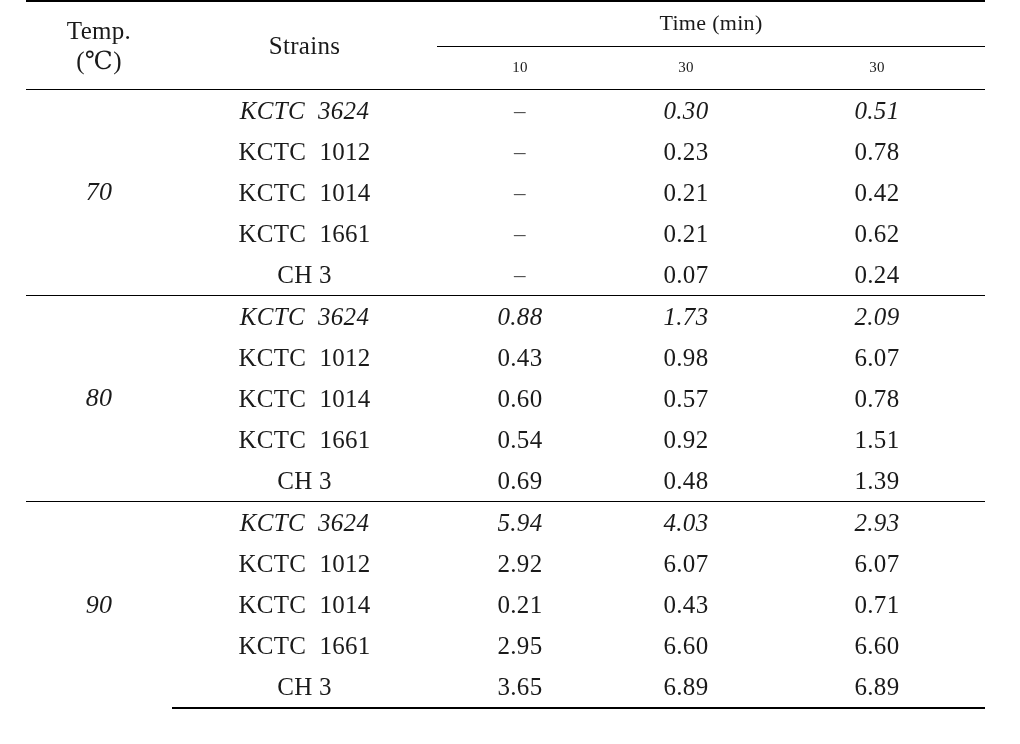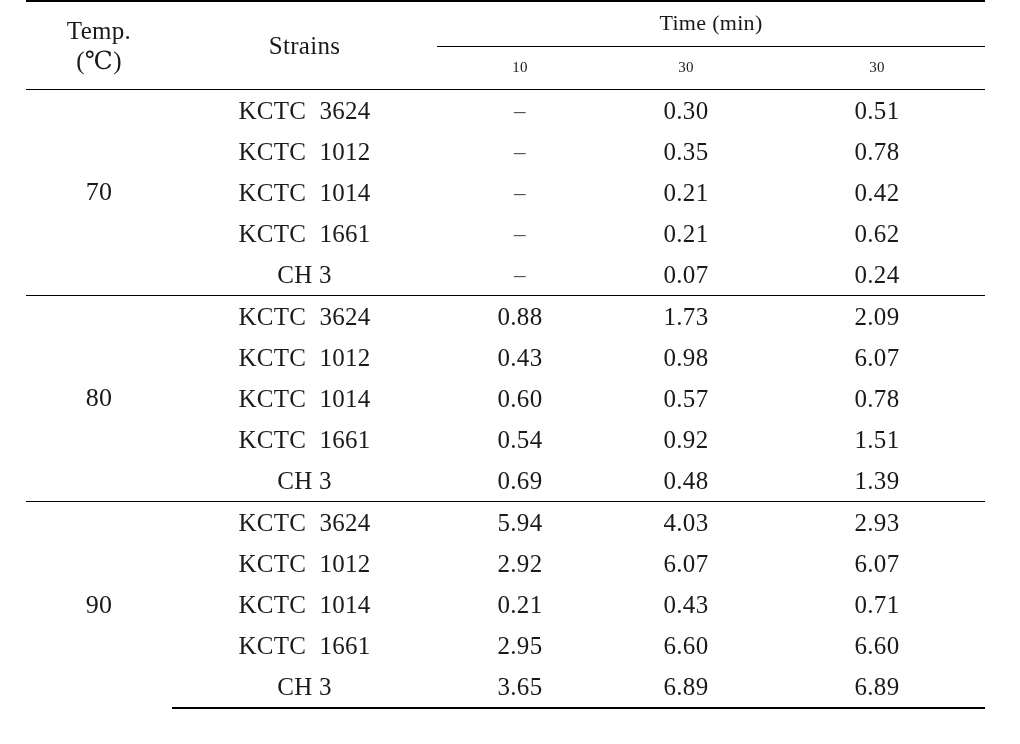--- a/index.html
+++ b/index.html
@@ -33,21 +33,21 @@
 
   
   col.c-temp    { width: 146px; }
   col.c-strain  { width: 265px; }
   col.c-t10     { width: 166px; }
   col.c-t20     { width: 166px; }
   col.c-t30     { width: 216px; }
 
   
   .rule-top    > th, .rule-top > td    { border-top: 2.0px solid #000; }
-  .rule-mid    > th, .rule-mid > td    { border-top: 1.6px solid #000; }
+  .rule-mid    > th, .rule-mid > td    { border-top: 1.6px solid #000; font-style: italic; }
   .rule-bottom > th, .rule-bottom > td { border-bottom: 2.0px solid #000; }
 
   th, td {
     padding: 0;
     font-weight: normal;
     text-align: center;
     vertical-align: middle;
     font-size: 25px;
     line-height: 1.18;
     letter-spacing: 0.3px;
@@ -129,21 +129,21 @@
         <tr class="rule-mid">
           <td class="temp-cell" rowspan="5">70</td>
           <td class="strain-cell">KCTC  3624</td>
           <td class="val-cell is-dash">–</td>
           <td class="val-cell">0.30</td>
           <td class="val-cell">0.51</td>
         </tr>
         <tr>
           <td class="strain-cell">KCTC  1012</td>
           <td class="val-cell is-dash">–</td>
-          <td class="val-cell">0.35</td>
+          <td class="val-cell">0.23</td>
           <td class="val-cell">0.78</td>
         </tr>
         <tr>
           <td class="strain-cell">KCTC  1014</td>
           <td class="val-cell is-dash">–</td>
           <td class="val-cell">0.21</td>
           <td class="val-cell">0.42</td>
         </tr>
         <tr>
           <td class="strain-cell">KCTC  1661</td>

